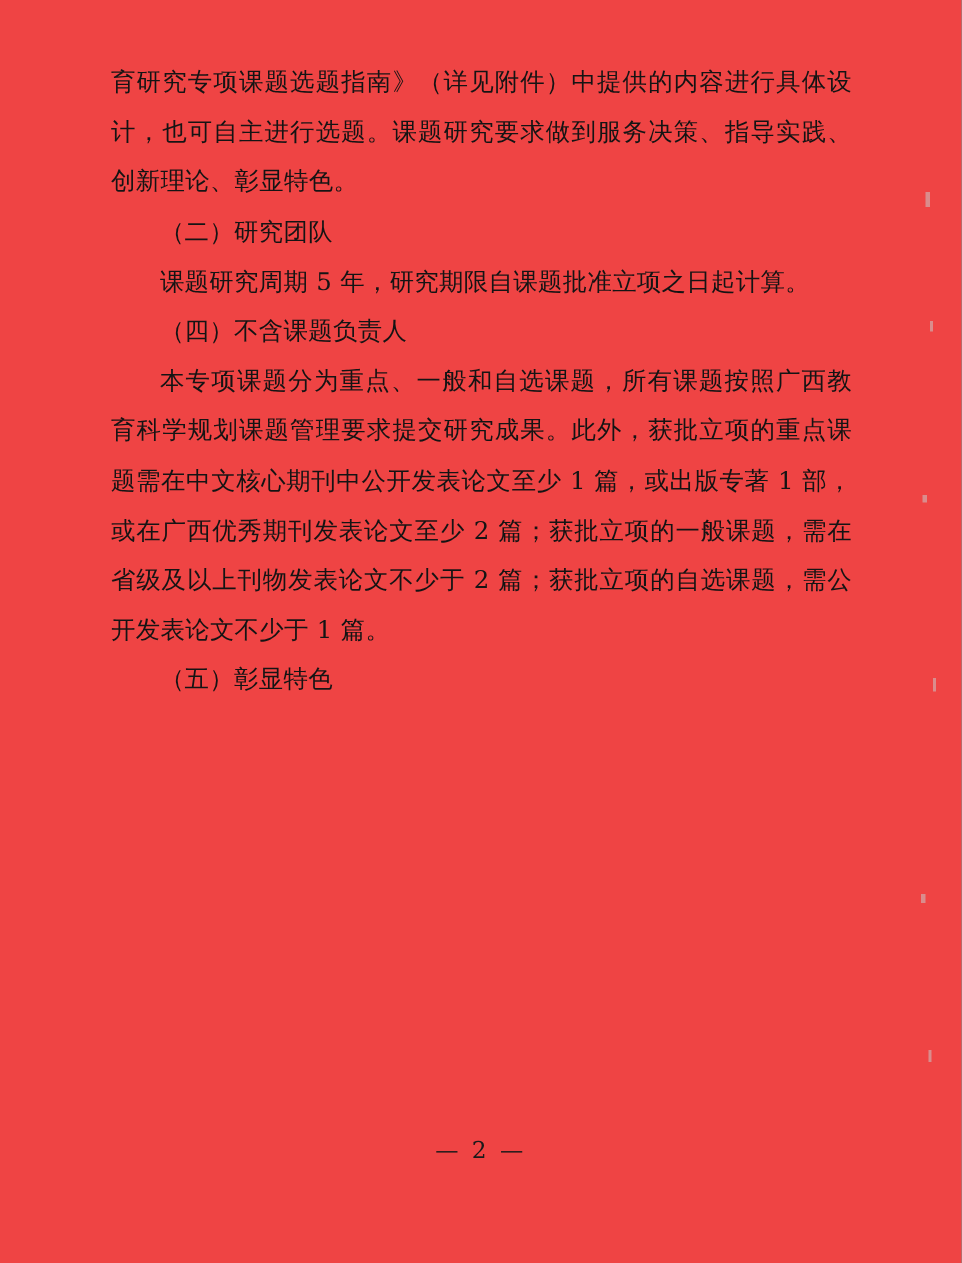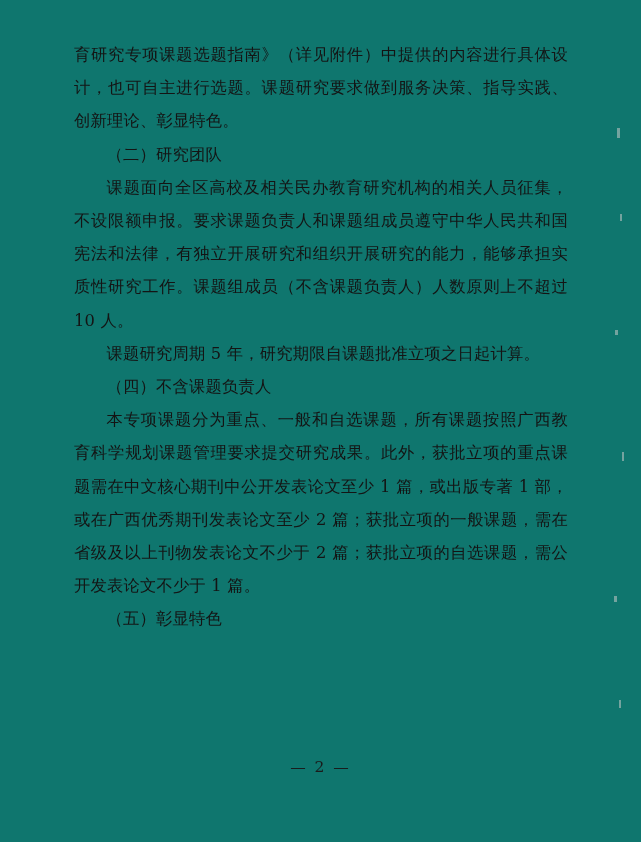--- a/index.html
+++ b/index.html
@@ -4,21 +4,21 @@
 <style>
   html, body {
     margin: 0;
     padding: 0;
     background: #8a8a8a;
   }
   .page {
     position: relative;
     width: 641px;
     height: 842px;
-    background: #0f766e;
+    background: #ef4444;
     box-sizing: border-box;
     overflow: hidden;
     font-family: "DejaVu Serif", "Liberation Serif", serif;
     color: #141414;
   }
   .content {
     position: absolute;
     left: 74px;
     top: 38px;
     width: 494px;
@@ -61,21 +61,20 @@
   <div class="speckle" style="left:617px; top:128px; width:3px; height:10px;"></div>
   <div class="speckle" style="left:620px; top:214px; width:2px; height:7px;"></div>
   <div class="speckle" style="left:615px; top:330px; width:3px; height:5px;"></div>
   <div class="speckle" style="left:622px; top:452px; width:2px; height:9px;"></div>
   <div class="speckle" style="left:614px; top:596px; width:3px; height:6px;"></div>
   <div class="speckle" style="left:619px; top:700px; width:2px; height:8px;"></div>
 
   <div class="content">
     <p class="para">育研究专项课题选题指南》（详见附件）中提供的内容进行具体设计，也可自主进行选题。课题研究要求做到服务决策、指导实践、创新理论、彰显特色。</p>
     <p class="para indent2">（二）研究团队</p>
-    <p class="para indent2">课题面向全区高校及相关民办教育研究机构的相关人员征集，不设限额申报。要求课题负责人和课题组成员遵守中华人民共和国宪法和法律，有独立开展研究和组织开展研究的能力，能够承担实质性研究工作。课题组成员（不含课题负责人）人数原则上不超过 10 人。</p>
     <p class="para indent2">课题研究周期 5 年，研究期限自课题批准立项之日起计算。</p>
     <p class="para indent2">（四）不含课题负责人</p>
     <p class="para indent2">本专项课题分为重点、一般和自选课题，所有课题按照广西教育科学规划课题管理要求提交研究成果。此外，获批立项的重点课题需在中文核心期刊中公开发表论文至少 1 篇，或出版专著 1 部，或在广西优秀期刊发表论文至少 2 篇；获批立项的一般课题，需在省级及以上刊物发表论文不少于 2 篇；获批立项的自选课题，需公开发表论文不少于 1 篇。</p>
     <p class="para indent2">（五）彰显特色</p>
   </div>
 
   <div class="page-number">— 2 —</div>
 </div>
 
 </body></html>

